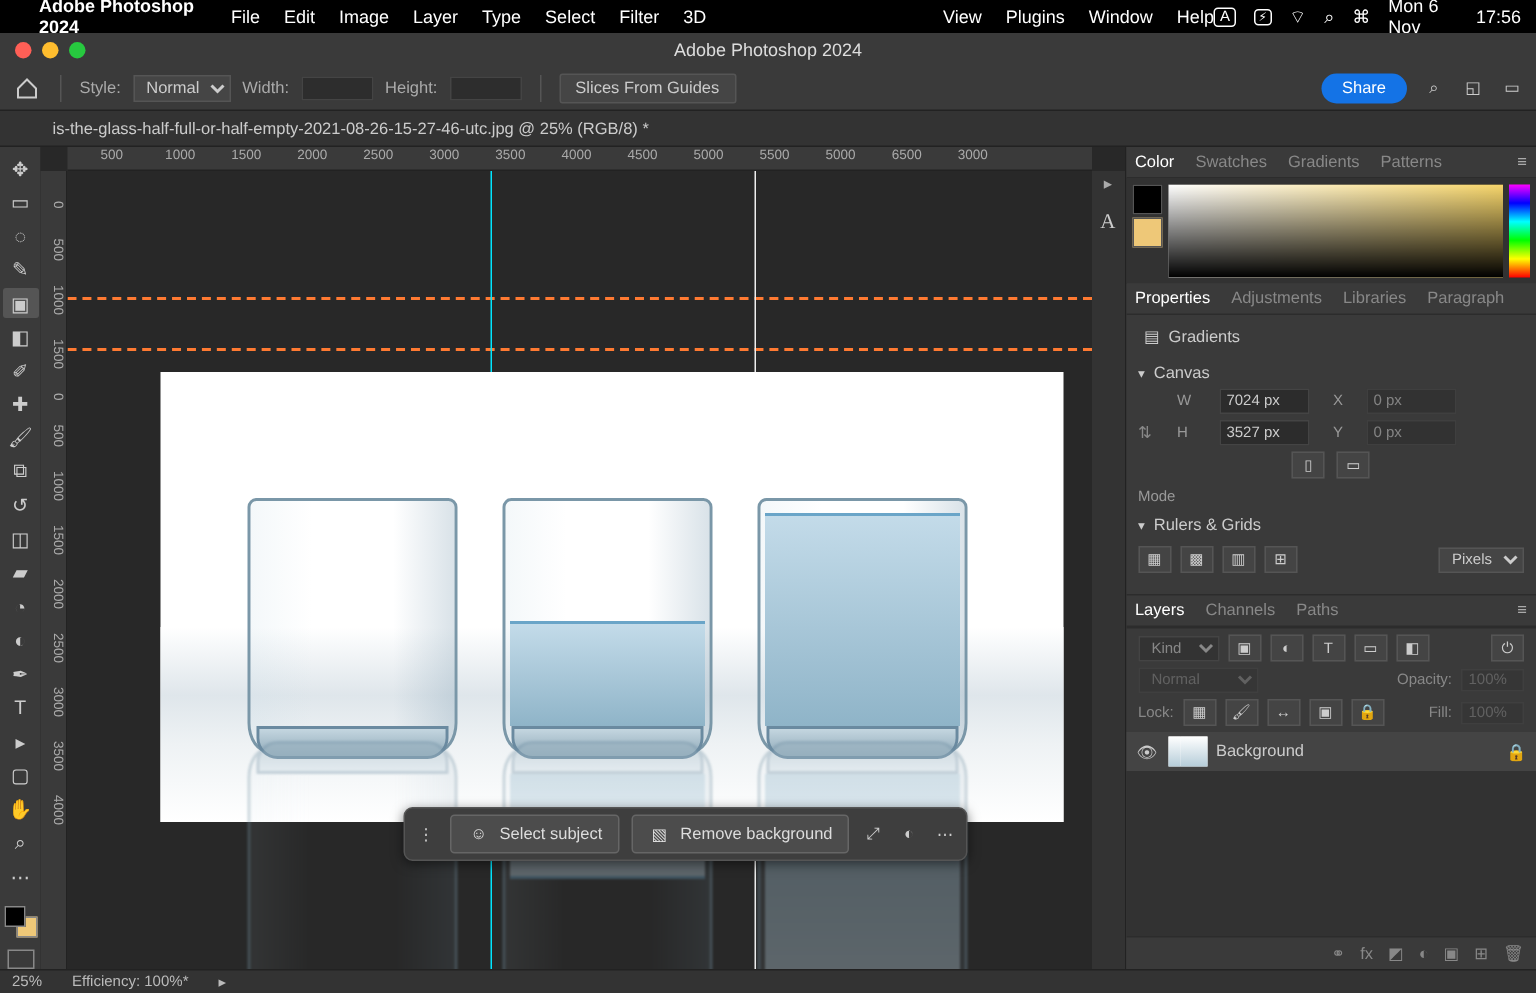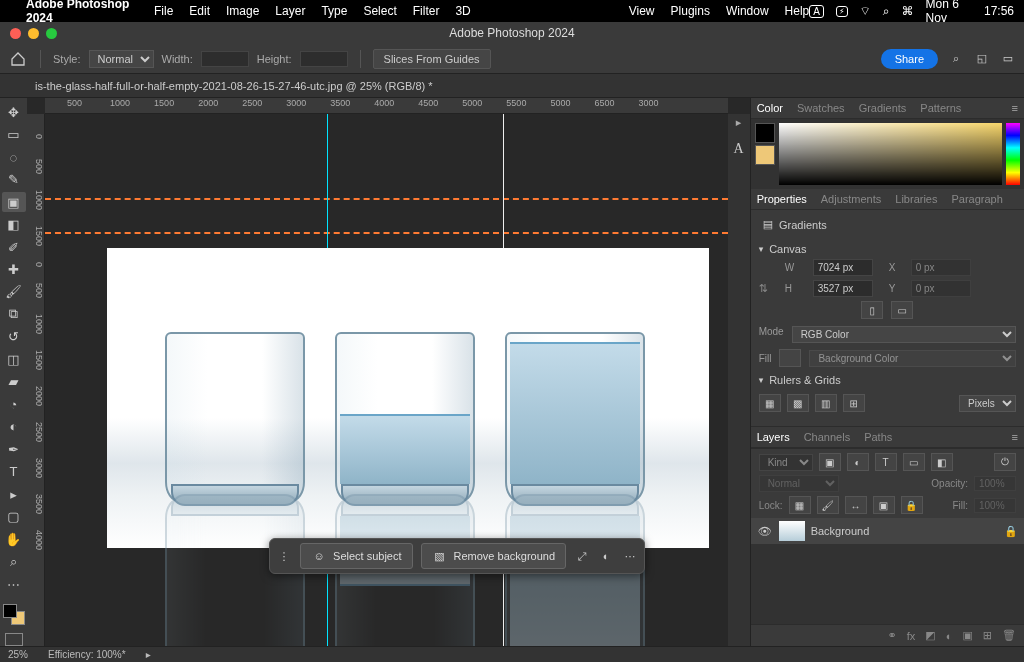--- a/index.html
+++ b/index.html
@@ -362,26 +362,20 @@
         <input type="text" value="3527 px" style="">
         <span class="small-label">Y</span>
         <input type="text" disabled="" style="opacity: 0.5;" value="0 px">
       </div>
       <div class="centered-row">
         <span class="tiny-btn">▯</span>
         <span class="tiny-btn">▭</span>
       </div>
       <div style="display:flex;gap:8px;padding:3px 0;">
         <span class="small-label">Mode</span>
-        <select style="flex:1"><option>RGB Color</option></select>
-      </div>
-      <div style="display:flex;gap:8px;align-items:center;padding:3px 0;">
-        <span class="small-label">Fill</span>
-        <span class="tiny-btn"></span>
-        <select style="flex:1;opacity:.6"><option>Background Color</option></select>
       </div>
       <div class="section-head">
         <span class="chev">▾</span>
         <span>Rulers &amp; Grids</span>
       </div>
       <div class="rulers-grid-row">
         <span class="tiny-btn">▦</span>
         <span class="tiny-btn">▩</span>
         <span class="tiny-btn">▥</span>
         <span class="tiny-btn">⊞</span>

